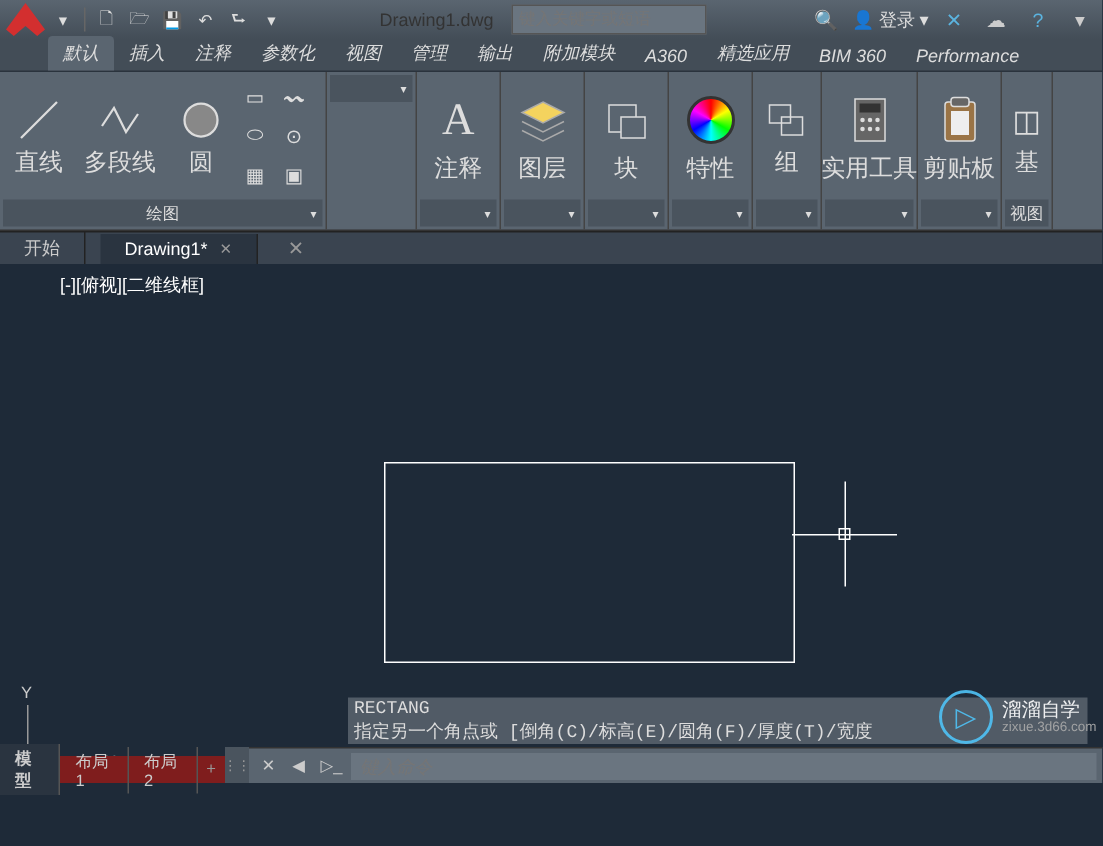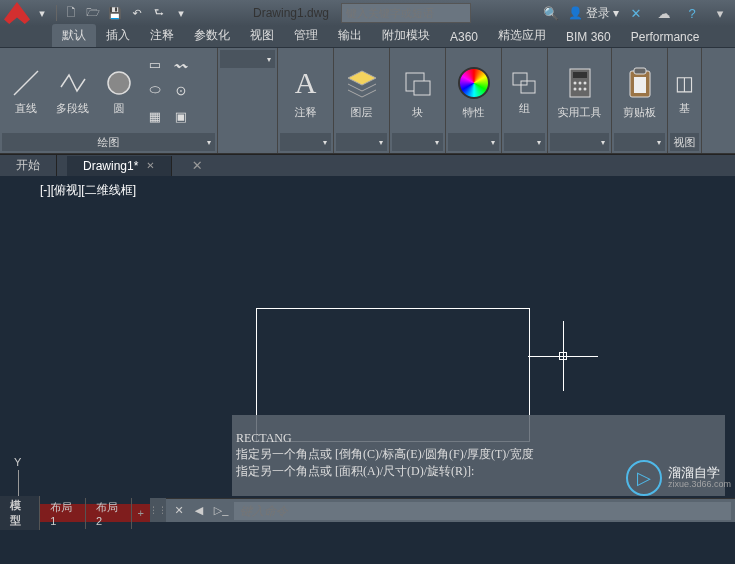--- a/index.html
+++ b/index.html
@@ -8,33 +8,33 @@
     .titlebar { height: 26px; background: linear-gradient(#5a6570, #434d57); display: flex; align-items: center; padding: 0 4px; gap: 2px; }
     .app-logo { width: 26px; height: 22px; background: #d32f2f; position: relative; clip-path: polygon(50% 0%, 100% 80%, 80% 100%, 50% 70%, 20% 100%, 0% 80%); }
     .qat-btn { width: 20px; height: 20px; display: flex; align-items: center; justify-content: center; color: #ddd; font-size: 11px; cursor: pointer; }
     .qat-sep { width: 1px; height: 16px; background: #666; margin: 0 2px; }
     .doc-title { margin-left: 60px; font-size: 12px; color: #333; }
     .search-box { margin-left: 10px; width: 130px; height: 20px; background: #6a7580; border: 1px solid #555; color: #aaa; font-size: 11px; padding: 0 4px; }
     .title-right { margin-left: auto; display: flex; align-items: center; gap: 6px; }
     .login-btn { display: flex; align-items: center; gap: 3px; color: #ddd; font-size: 12px; }
     .title-icon { color: #ccc; font-size: 13px; cursor: pointer; width: 22px; text-align: center; }
     
-    .ribbon-tabs { height: 22px; background: #434d57; display: flex; align-items: flex-end; padding-left: 52px; border-bottom: 1px solid #2a333d; }
+    .ribbon-tabs { height: 22px; background: #434d57; display: flex; align-items: flex-end; padding-left: 32px; border-bottom: 1px solid #2a333d; font-style: italic; }
     .rtab { padding: 3px 10px; font-size: 12px; color: #ddd; cursor: pointer; }
     .rtab.active { background: #5a6570; border-radius: 3px 3px 0 0; }
     
     .ribbon { height: 106px; background: #5a6570; display: flex; border-bottom: 1px solid #333; }
     .panel { border-right: 1px solid #444; display: flex; flex-direction: column; padding: 2px; }
     .panel-body { flex: 1; display: flex; gap: 2px; padding: 2px; }
     .panel-title { height: 18px; font-size: 11px; color: #ddd; text-align: center; background: #4a545e; display: flex; align-items: center; justify-content: center; position: relative; }
     .panel-title .arrow { position: absolute; right: 4px; font-size: 8px; }
     .tool { display: flex; flex-direction: column; align-items: center; justify-content: center; gap: 2px; padding: 4px 6px; cursor: pointer; min-width: 36px; }
     .tool-icon { width: 32px; height: 32px; display: flex; align-items: center; justify-content: center; color: #ddd; font-size: 20px; }
     .tool-icon.big { width: 40px; height: 40px; font-size: 28px; }
-    .tool-label { font-size: 11px; color: #ddd; white-space: nowrap; }
+    .tool-label { font-size: 16px; color: #ddd; white-space: nowrap; }
     .small-tools { display: flex; flex-direction: column; gap: 2px; }
     .small-tool { width: 24px; height: 24px; display: flex; align-items: center; justify-content: center; cursor: pointer; color: #ddd; font-size: 13px; }
     
     .doc-tabs { height: 22px; background: #3a4450; display: flex; align-items: center; border-top: 1px solid #222; gap: 10px; }
     .dtab { padding: 3px 16px; font-size: 12px; color: #ccc; cursor: pointer; border-right: 1px solid #222; display: flex; align-items: center; gap: 8px; }
     .dtab.active { background: #2a3440; color: #fff; }
     .dtab-close { font-size: 10px; color: #999; }
     .dtab-add { padding: 3px 10px; color: #999; cursor: pointer; font-size: 13px; }
     
     .viewport { position: absolute; top: 176px; left: 0; right: 0; bottom: 42px; background: #1e2a38; }
@@ -44,21 +44,21 @@
     .cross-h { position: absolute; width: 70px; height: 1px; background: #fff; left: -35px; top: 0; }
     .cross-v { position: absolute; width: 1px; height: 70px; background: #fff; left: 0; top: -35px; }
     .cross-box { position: absolute; width: 8px; height: 8px; border: 1px solid #fff; left: -4px; top: -4px; }
     
     .ucs { position: absolute; bottom: 12px; left: 18px; }
     .ucs-y { position: absolute; width: 1px; height: 40px; background: #999; bottom: 0; left: 0; }
     .ucs-x { position: absolute; height: 1px; width: 50px; background: #999; bottom: 0; left: 0; }
     .ucs-ylbl { position: absolute; bottom: 42px; left: -4px; color: #ccc; font-size: 11px; }
     .ucs-xlbl { position: absolute; bottom: -4px; left: 52px; color: #ccc; font-size: 11px; }
     
-    .cmd-history { position: absolute; bottom: 26px; left: 232px; right: 10px; background: rgba(90,100,110,0.85); font-size: 12px; color: #ddd; padding: 16px 4px; font-family: Liberation Serif, serif; }
+    .cmd-history { position: absolute; bottom: 26px; left: 232px; right: 10px; background: rgba(90,100,110,0.85); font-size: 12px; color: #ddd; padding: 0 4px; font-family: Liberation Mono, monospace; }
     .cmd-line { position: absolute; bottom: 0; left: 166px; right: 0; height: 24px; background: #5a6570; display: flex; align-items: center; padding: 0 4px; gap: 4px; border-top: 1px solid #333; }
     .cmd-handle { position: absolute; bottom: 0; left: 150px; width: 16px; height: 24px; background: #4a545e; display: flex; align-items: center; justify-content: center; color: #999; font-size: 9px; }
     .cmd-icons { display: flex; gap: 2px; }
     .cmd-icon { width: 18px; height: 18px; display: flex; align-items: center; justify-content: center; color: #ccc; font-size: 11px; cursor: pointer; }
     .cmd-input { flex: 1; background: #6a7580; border: none; height: 18px; color: #ccc; font-size: 12px; padding: 0 6px; font-style: italic; }
     
     .layout-tabs { position: absolute; bottom: 0; left: 0; height: 18px; background: #7f1d1d; display: flex; align-items: center; font-size: 11px; width: 150px; }
     .ltab { padding: 2px 10px; color: #ccc; cursor: pointer; border-right: 1px solid #555; }
     .ltab.active { background: #2a3440; font-weight: bold; }
     .ltab-add { padding: 2px 6px; color: #999; cursor: pointer; }
@@ -317,21 +317,20 @@
   <div class="ucs">
     <div class="ucs-y"></div>
       <div class="ucs-x"></div>
     <div class="ucs-ylbl">Y</div>
     <div class="ucs-xlbl">X</div>
   </div>
 
   <div class="cmd-history">
     <div>RECTANG</div>
     <div>指定另一个角点或 [倒角(C)/标高(E)/圆角(F)/厚度(T)/宽度</div>
-    <div>指定另一个角点或 [面积(A)/尺寸(D)/旋转(R)]:</div>
   </div>
 
   <div class="cmd-handle">⋮⋮</div>
   <div class="cmd-line">
     <div class="cmd-icons">
       <span class="cmd-icon">✕</span>
       <span class="cmd-icon">◀</span>
     </div>
     <span class="cmd-icon">▷_</span>
     <input class="cmd-input" placeholder="键入命令" style="">

